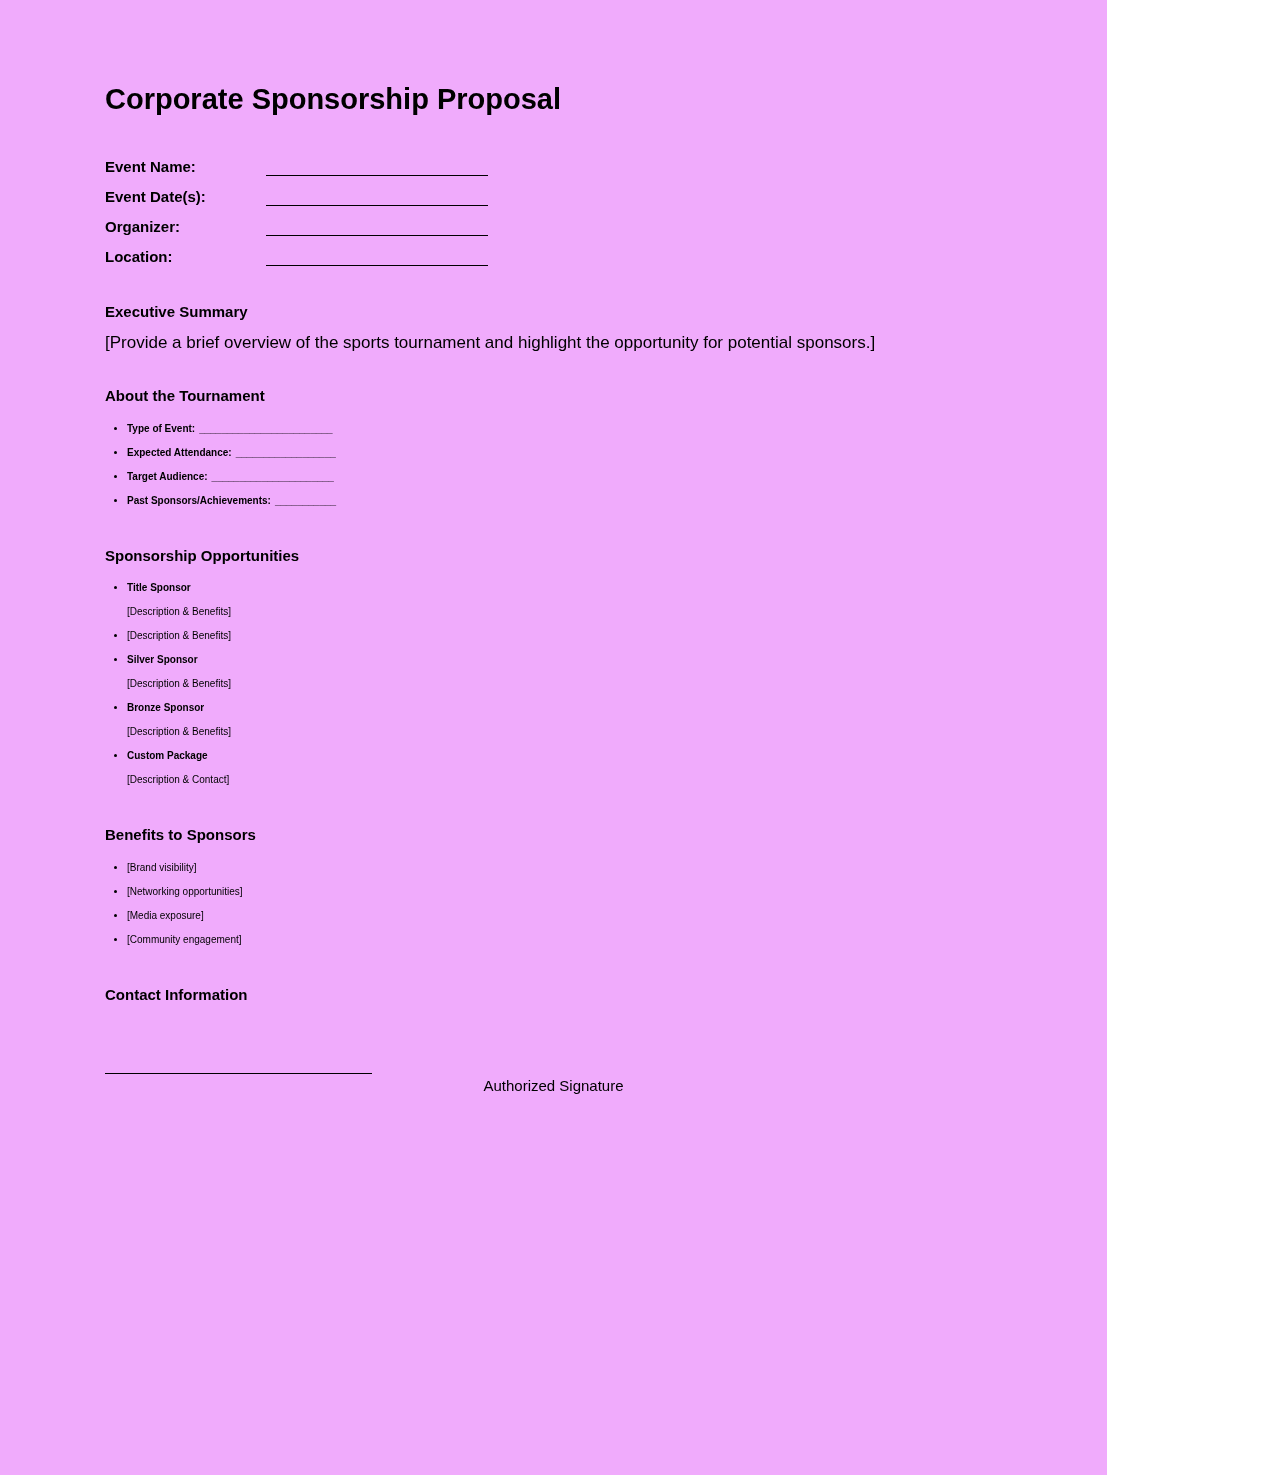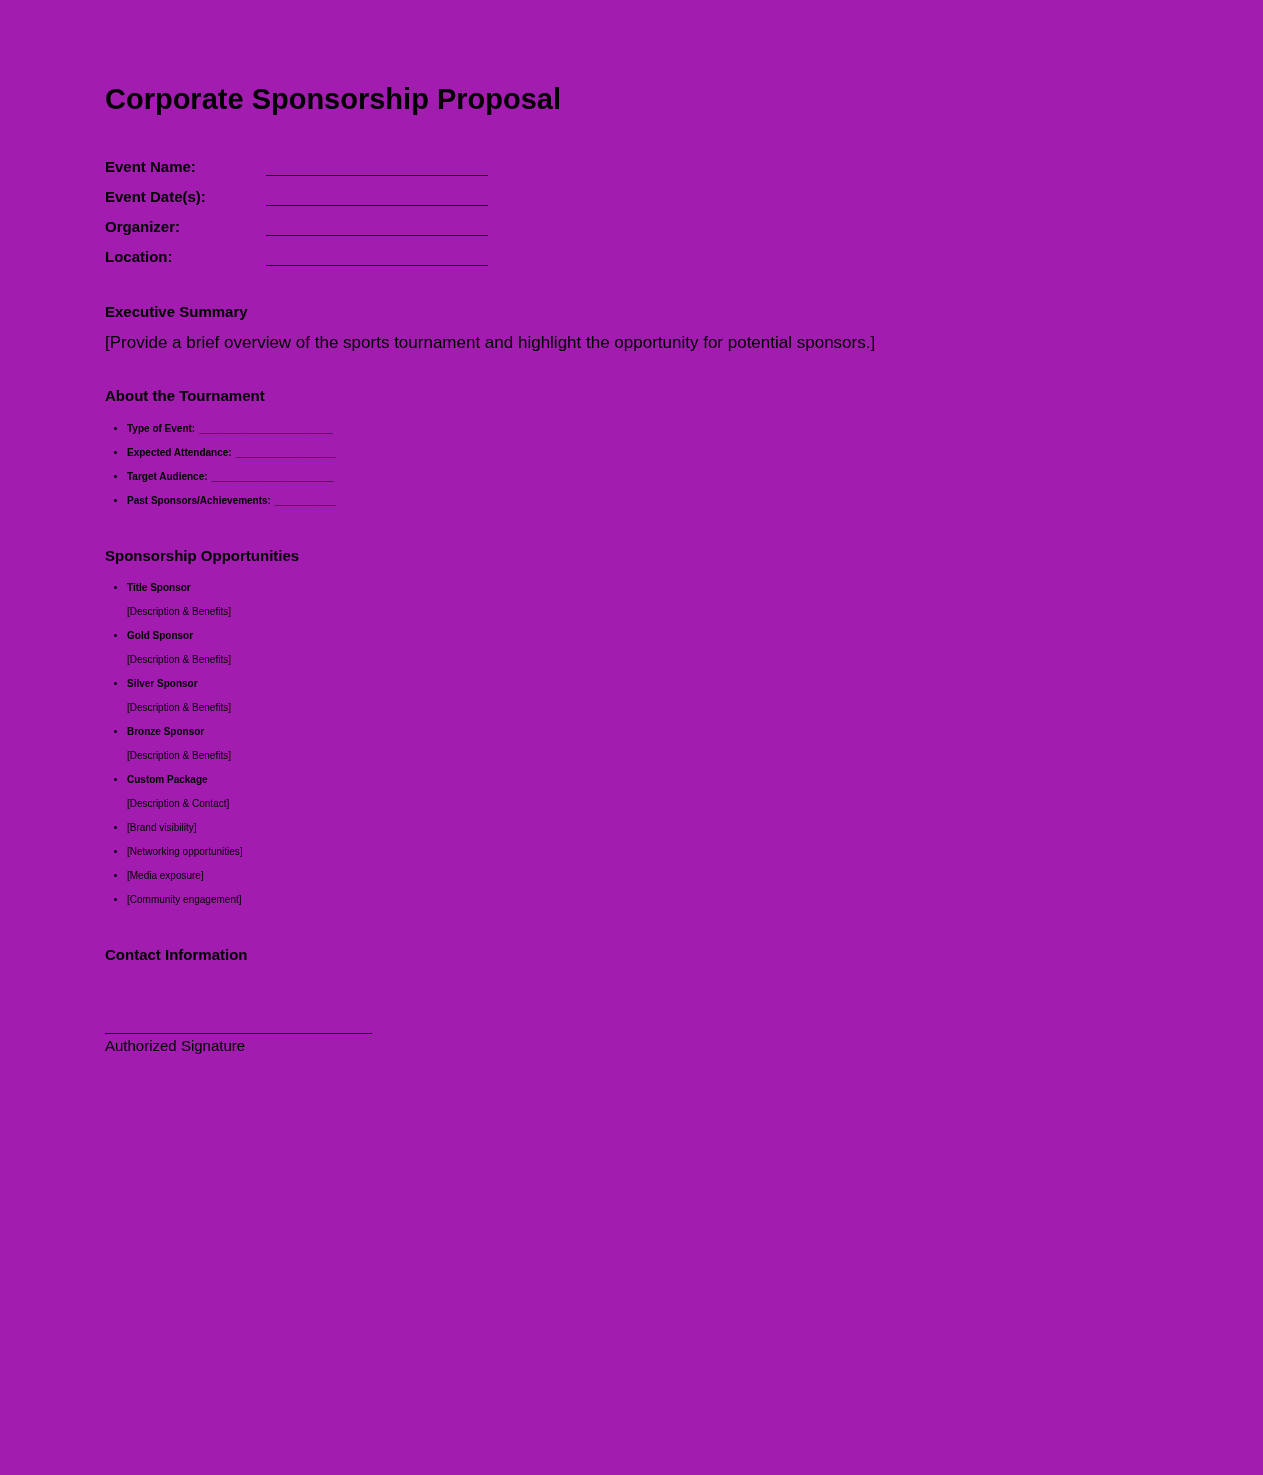--- a/index.html
+++ b/index.html
@@ -5,24 +5,24 @@
   * { margin: 0; padding: 0; box-sizing: border-box; }
   html, body { background: #ffffff; }
   body {
     width: 1263px;
     height: 1475px;
     font-family: "Liberation Sans", "DejaVu Sans", sans-serif;
     color: #000000;
     overflow: hidden;
   }
   .page {
-    width: 1263px;
+    width: 1107px;
     height: 1475px;
     padding: 83px 105px 0 105px;
-    background: #a21caf;
+    background: #f0abfc;
   }
   h1.doc-title {
     font-size: 29px;
     font-weight: 700;
     line-height: 1.15;
     letter-spacing: 0;
   }
   
   .fields { margin-top: 33px; }
   .field-row {
@@ -76,20 +76,21 @@
   .signature-block { margin-top: 50px; }
   .signature-line {
     width: 267px;
     border-bottom: 1.5px solid #000;
     height: 20px;
   }
   .signature-label {
     font-size: 15px;
     line-height: 20px;
     margin-top: 2px;
+    text-align: center;
   }
 </style>
 </head>
 <body>
 
 <div class="page">
 
   <h1 class="doc-title">Corporate Sponsorship Proposal</h1>
 
   <div class="fields">
@@ -135,39 +136,39 @@
   </div>
 
   <div>
     <h2 class="section-heading">Sponsorship Opportunities</h2>
     <ul class="doc-list">
       <li>
         <div class="sponsor-name">Title Sponsor</div>
         <div class="sponsor-desc">[Description &amp; Benefits]</div>
       </li>
       <li>
-        <div class="sponsor-name">Gold Sponsor</div>
         <div class="sponsor-desc">[Description &amp; Benefits]</div>
       </li>
       <li>
         <div class="sponsor-name">Silver Sponsor</div>
         <div class="sponsor-desc">[Description &amp; Benefits]</div>
       </li>
       <li>
         <div class="sponsor-name">Bronze Sponsor</div>
         <div class="sponsor-desc">[Description &amp; Benefits]</div>
       </li>
       <li>
         <div class="sponsor-name">Custom Package</div>
         <div class="sponsor-desc">[Description &amp; Contact]</div>
       </li>
     </ul>
   </div>
 
   <div>
+    <h2 class="section-heading">Benefits to Sponsors</h2>
     <ul class="doc-list">
       <li>[Brand visibility]</li>
       <li>[Networking opportunities]</li>
       <li>[Media exposure]</li>
       <li>[Community engagement]</li>
     </ul>
   </div>
 
   <div>
     <h2 class="section-heading">Contact Information</h2>

